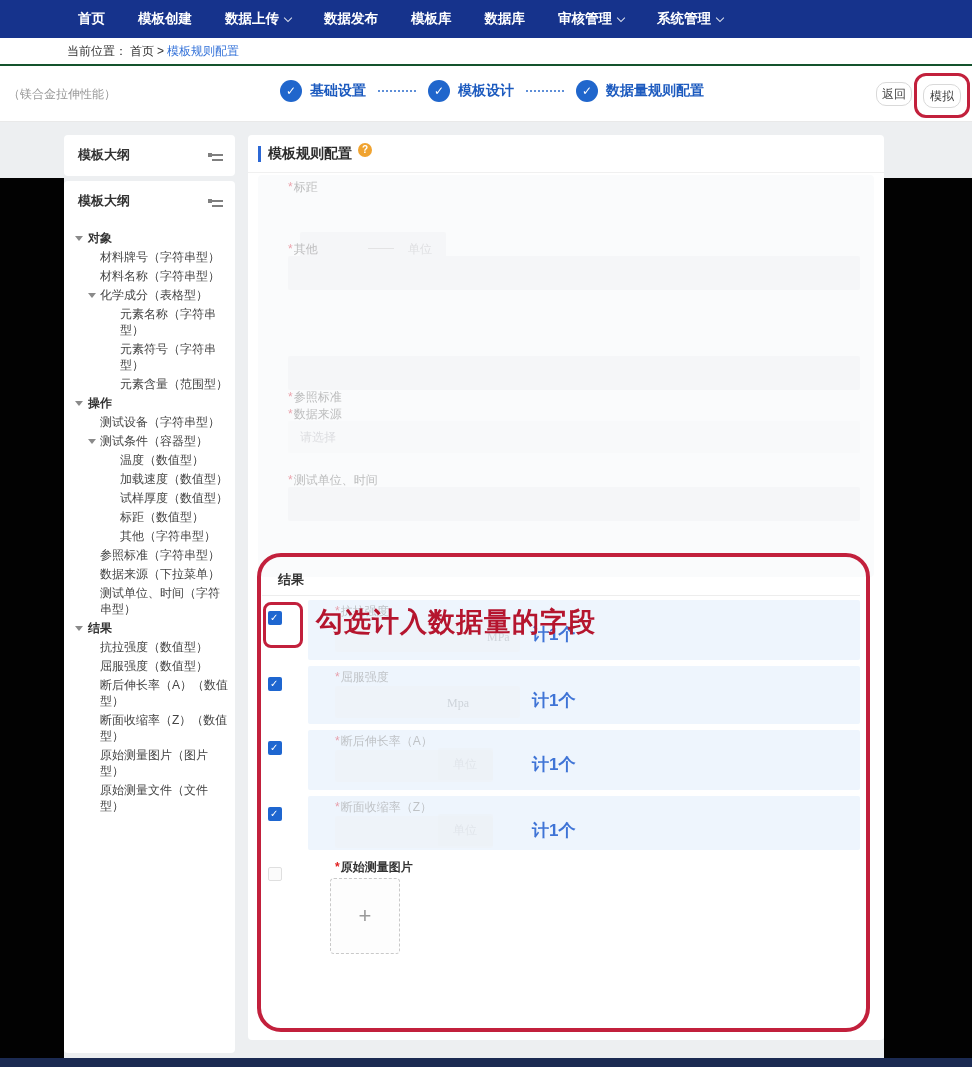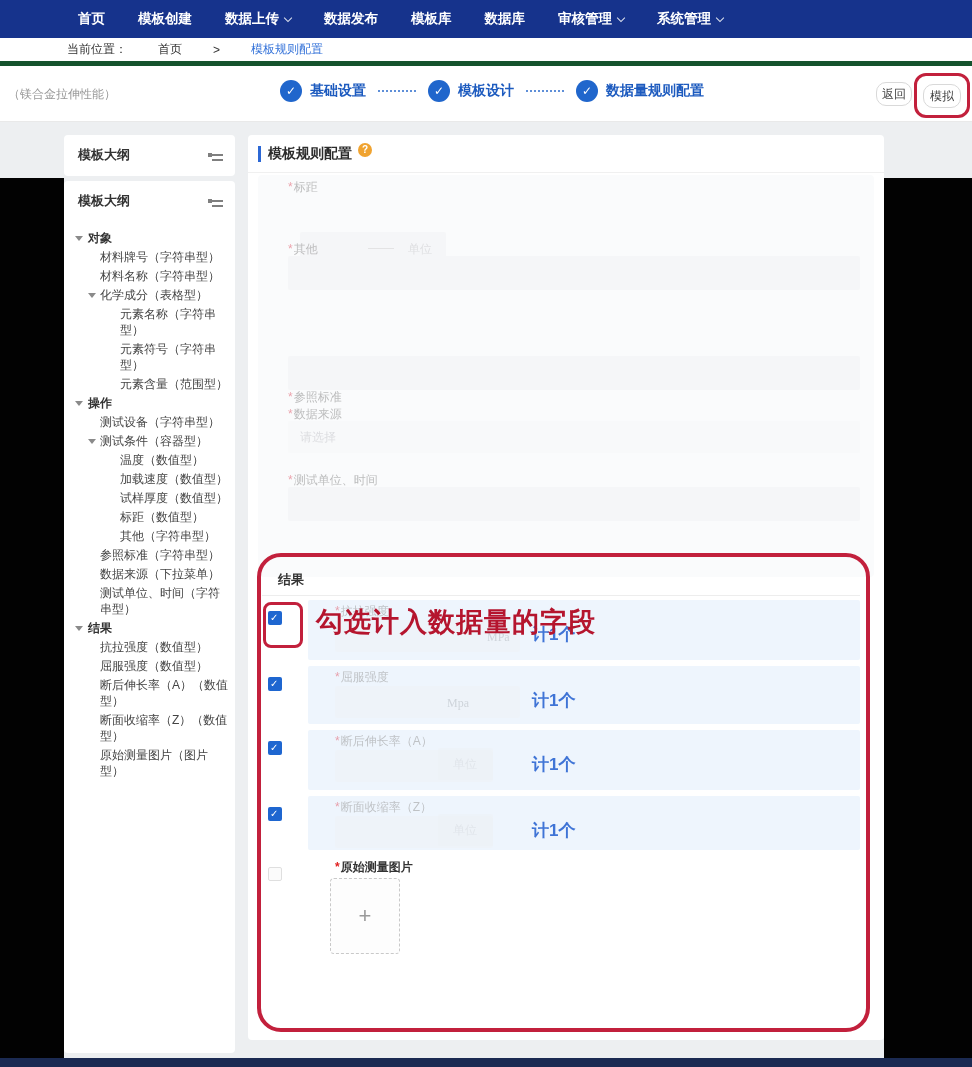--- a/index.html
+++ b/index.html
@@ -5,21 +5,21 @@
   * { margin:0; padding:0; box-sizing:border-box; }
   body { font-family:"Liberation Sans","DejaVu Sans",sans-serif; background:#fff; }
   .screen { position:relative; width:972px; height:1067px; overflow:hidden; background:#fff; }
 
   
   .topnav { position:absolute; left:0; top:0; width:972px; height:38px; background:#16338c; display:flex; align-items:center; padding-left:78px; gap:33px; z-index:30;}
   .nav-item { color:#fff; font-size:13.5px; font-weight:bold; white-space:nowrap; cursor:pointer; display:flex; align-items:center;}
   .chev { width:6px; height:6px; border-right:1.6px solid rgba(255,255,255,.85); border-bottom:1.6px solid rgba(255,255,255,.85); transform:rotate(45deg); display:inline-block; margin-left:6px; margin-top:-3px;}
 
   
-  .crumb-row { position:absolute; left:0; top:38px; width:972px; height:28px; background:#fff; border-bottom:5px solid #14532d; display:flex; align-items:center; padding-left:67px; font-size:12px; color:#333; z-index:30;gap:28px;}
+  .crumb-row { position:absolute; left:0; top:38px; width:972px; height:28px; background:#fff; border-bottom:2px solid #14532d; display:flex; align-items:center; padding-left:67px; font-size:12px; color:#333; z-index:30;}
   .crumb-current { color:#3573d9; margin-left:3px; cursor:pointer;}
   .crumb-home { margin:0 3px; cursor:pointer;}
 
   
   .step-row { position:absolute; left:0; top:66px; width:972px; height:56px; background:#fff; border-bottom:1px solid #e9e9e9; z-index:30;}
   .tpl-name { position:absolute; left:8px; top:20px; font-size:12px; color:#999;text-align:center;}
   .steps { position:absolute; left:280px; top:14px; display:flex; align-items:center;}
   .step-circle { width:22px; height:22px; border-radius:50%; background:#2066cc; color:#fff; font-size:12px; font-weight:bold; display:flex; align-items:center; justify-content:center;}
   .step-label { font-size:14px; font-weight:bold; color:#1d5bbf; margin-left:8px; white-space:nowrap;}
   .step-dots { width:38px; border-top:2px dotted #5e8fd8; margin:0 12px;}
@@ -312,20 +312,24 @@
         <div class="tree-item lvl2">
           
           <span>断面收缩率（Z）（数值型）</span>
         </div>
 
         <div class="tree-item lvl2">
           
           <span>原始测量图片（图片型）</span>
         </div>
 
+        <div class="tree-item lvl2">
+          
+          <span>原始测量文件（文件型）</span>
+        </div>
       </div>
   </div>
 
   <div class="main-card">
     <div class="mc-head">
       <span class="mc-bar"></span>
       <span class="mc-title">模板规则配置</span>
       <span class="help-badge">?</span>
     </div>
 

